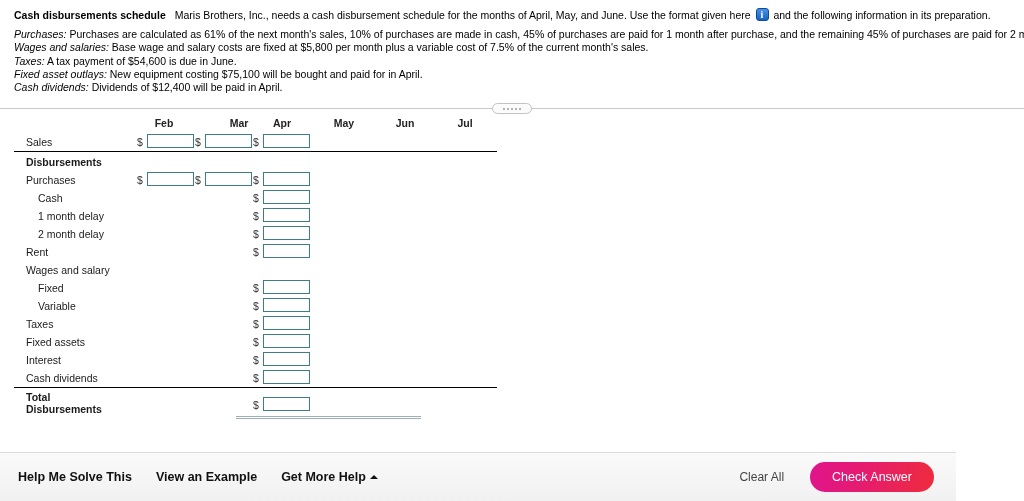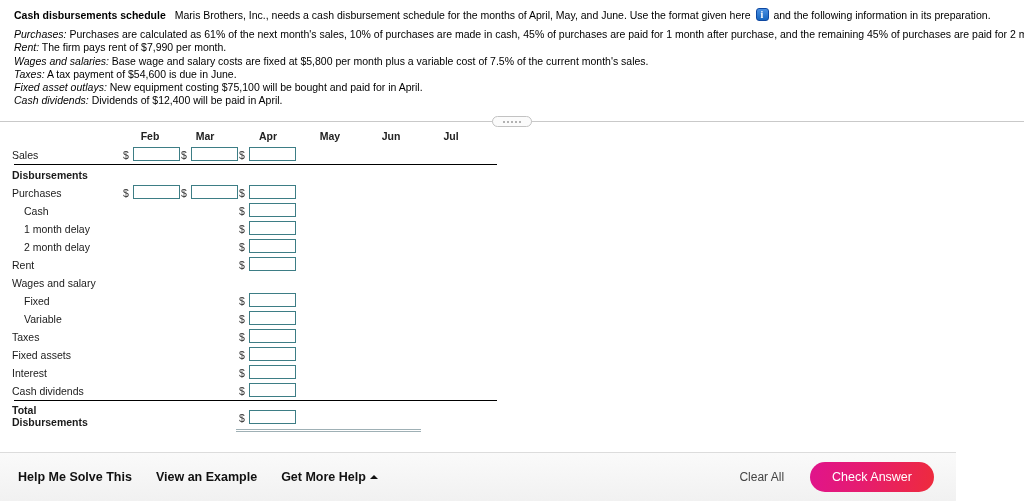--- a/index.html
+++ b/index.html
@@ -98,20 +98,21 @@
     width: 2px;
     height: 2px;
     background: #9a9a9a;
     border-radius: 50%;
   }
 
   
   .sheet {
     position: relative;
     margin-top: 4px;
+    padding-left: 14px;
   }
   .col-head {
     position: relative;
     height: 17px;
   }
   .col-head span {
     position: absolute;
     font-size: 10.5px;
     font-weight: bold;
     color: #222;
@@ -238,21 +239,20 @@
 <body>
 
 <div class="problem">
   <div class="prob-line prob-head">
     <span class="bold">Cash disbursements schedule</span><span class="gap"></span><span>Maris Brothers, Inc., needs a cash disbursement schedule for the months of April, May, and June. Use the format given here</span>
     <span class="info-icon"></span>
     <span>and the following information in its preparation.</span>
   </div>
   <div>
     <div class="prob-line prob-item"><span class="ital">Purchases:</span><span> Purchases are calculated as 61% of the next month's sales, 10% of purchases are made in cash, 45% of purchases are paid for 1 month after purchase, and the remaining 45% of purchases are paid for 2 months after purchase.</span></div>
-    <div class="prob-line prob-item"><span class="ital">Rent:</span><span> The firm pays rent of $7,990 per month.</span></div>
     <div class="prob-line prob-item"><span class="ital">Wages and salaries:</span><span> Base wage and salary costs are fixed at $5,800 per month plus a variable cost of 7.5% of the current month's sales.</span></div>
     <div class="prob-line prob-item"><span class="ital">Taxes:</span><span> A tax payment of $54,600 is due in June.</span></div>
     <div class="prob-line prob-item"><span class="ital">Fixed asset outlays:</span><span> New equipment costing $75,100 will be bought and paid for in April.</span></div>
     <div class="prob-line prob-item"><span class="ital">Cash dividends:</span><span> Dividends of $12,400 will be paid in April.</span></div>
   </div>
 </div>
 
 <div class="divider-wrap">
   <div class="divider-line"></div>
   <div class="drag-handle">
@@ -260,21 +260,21 @@
       <i></i>
       <i></i>
       <i></i>
       <i></i>
   </div>
 </div>
 
 <div class="sheet">
   <div class="col-head" id="colhead">
       <span style="left: 128px;">Feb</span>
-      <span style="left: 183px;">Mar</span>
+      <span style="left: 203px;">Mar</span>
       <span style="left: 246px;">Apr</span>
       <span style="left: 308px;">May</span>
       <span style="left: 369px;">Jun</span>
       <span style="left: 429px;">Jul</span>
     </div>
   <div id="rows">
       <div class="row" style="height: 20px;">
         <div class="label">Sales</div>
         <div class="cell" style="left: 123px;">
           <span class="dollar">$</span>

